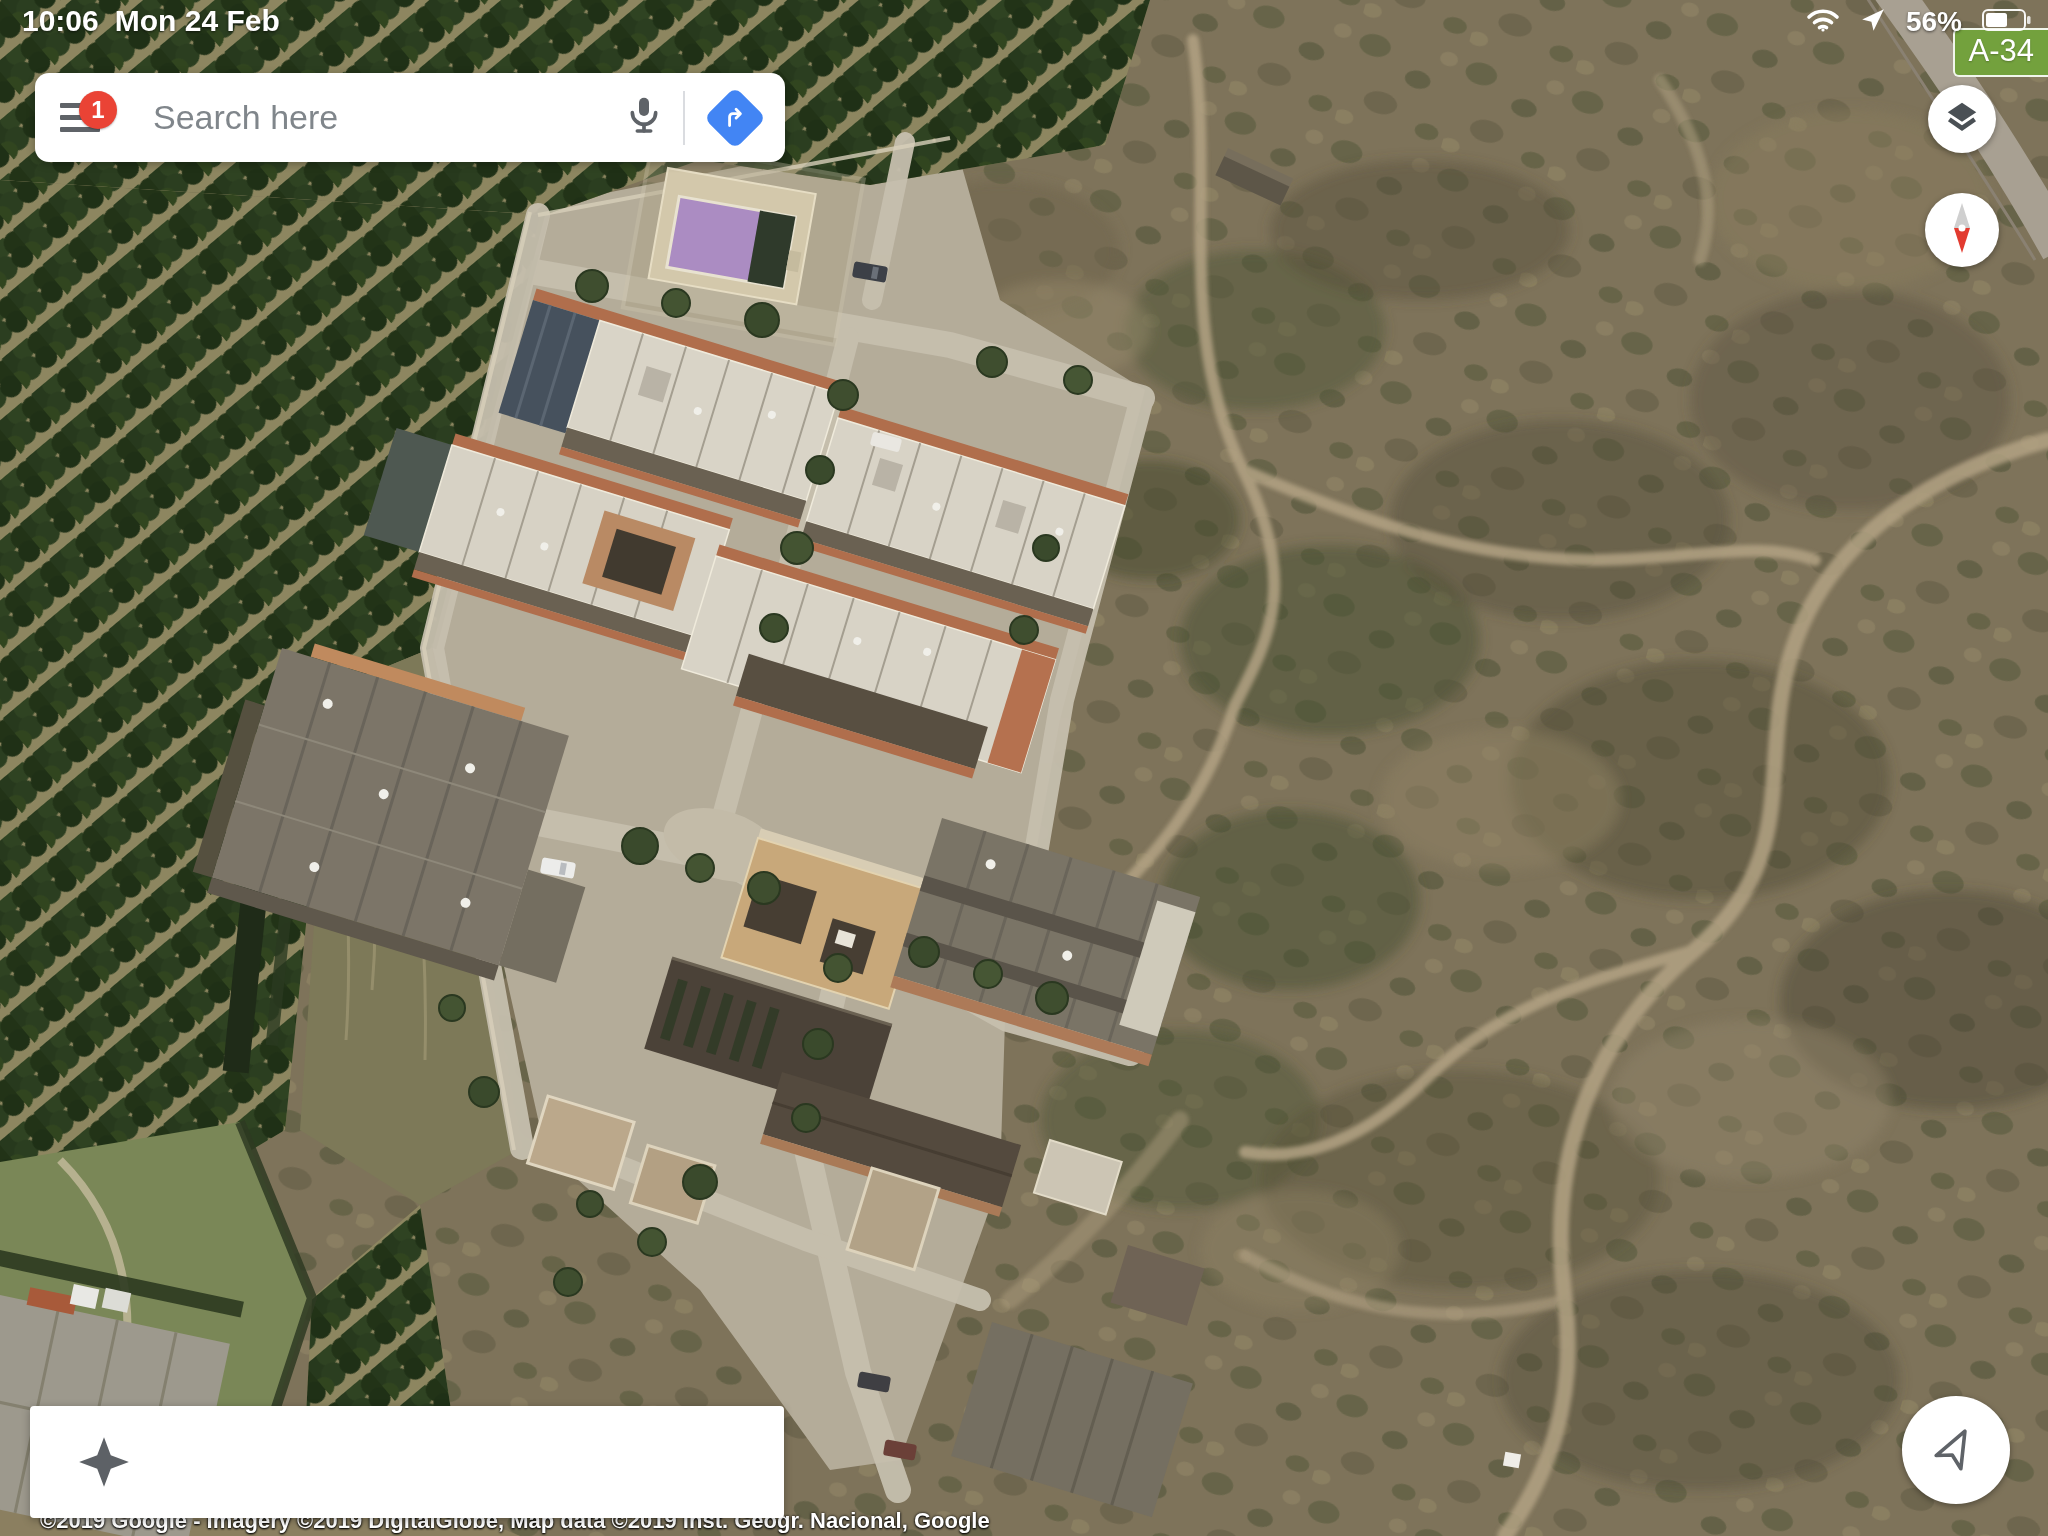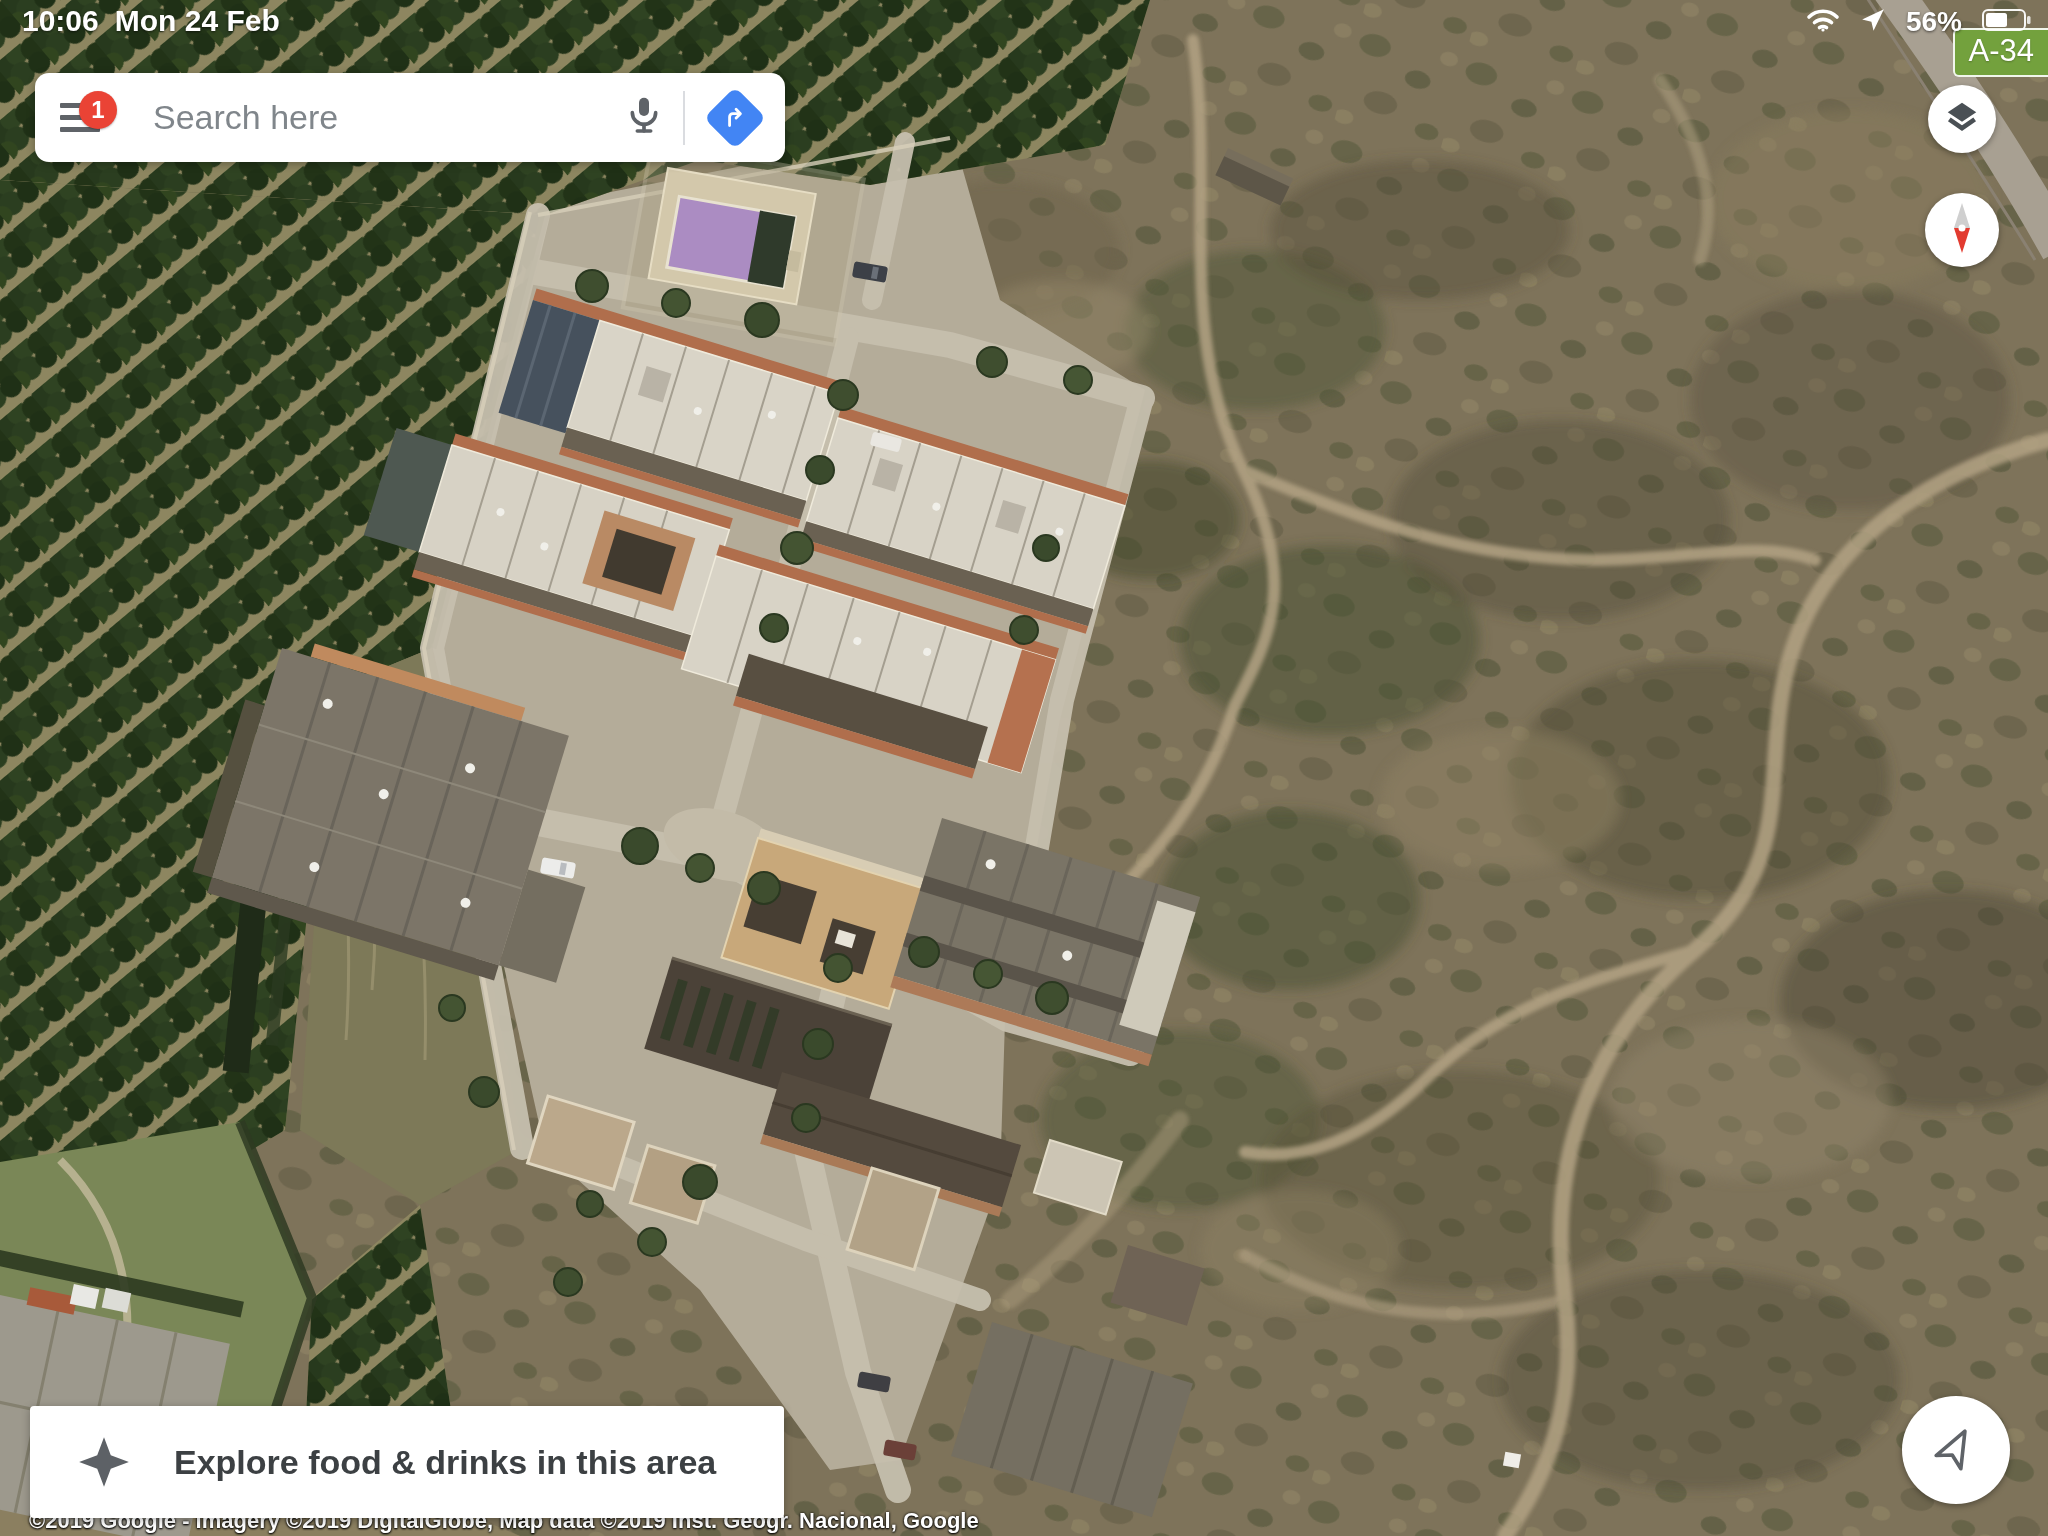--- a/index.html
+++ b/index.html
@@ -44,21 +44,21 @@
   .compass-btn{left:1925px;top:193px;width:74px;height:74px;}
   .locate-btn{left:1902px;top:1396px;width:108px;height:108px;}
 
   
   .explorebar{position:absolute;left:30px;top:1406px;width:754px;height:112px;background:#fff;
     border-radius:4px;box-shadow:0 2px 8px rgba(0,0,0,.3);display:flex;align-items:center;z-index:25;cursor:pointer;}
   .explore-icon{margin-left:48px;margin-right:44px;display:flex;}
   .explore-label{font-size:34px;font-weight:600;color:#3c4043;}
 
   
-  .attribution{position:absolute;left:29px;bottom:2px;font-size:22px;font-weight:600;color:#fff;
+  .attribution{position:absolute;left:40px;bottom:2px;font-size:22px;font-weight:600;color:#fff;
     text-shadow:0 0 3px #000,0 1px 2px #000;z-index:24;white-space:nowrap;}
 </style>
 </head>
 <body>
 
 <svg id="map-svg" viewBox="0 0 2048 1536" xmlns="http://www.w3.org/2000/svg">
   <defs>
     <filter id="soft" x="-30%" y="-30%" width="160%" height="160%">
         <feGaussianBlur stdDeviation="6"></feGaussianBlur>
       </filter>
@@ -455,16 +455,15 @@
     </svg>
   </span>
 </div>
 
 <div class="explorebar">
   <span class="explore-icon">
     <svg width="52" height="52" viewBox="0 0 46 46">
       <polygon points="23,1 29,17 45,23 29,29 23,45 17,29 1,23 17,17" fill="#5d6166"></polygon>
     </svg>
   </span>
-  <span class="explore-label">Explore food &amp; drinks in this area</span>
 </div>
 
 <div class="attribution">©2019 Google - Imagery ©2019 DigitalGlobe, Map data ©2019 Inst. Geogr. Nacional, Google</div>
 
 </body></html>

